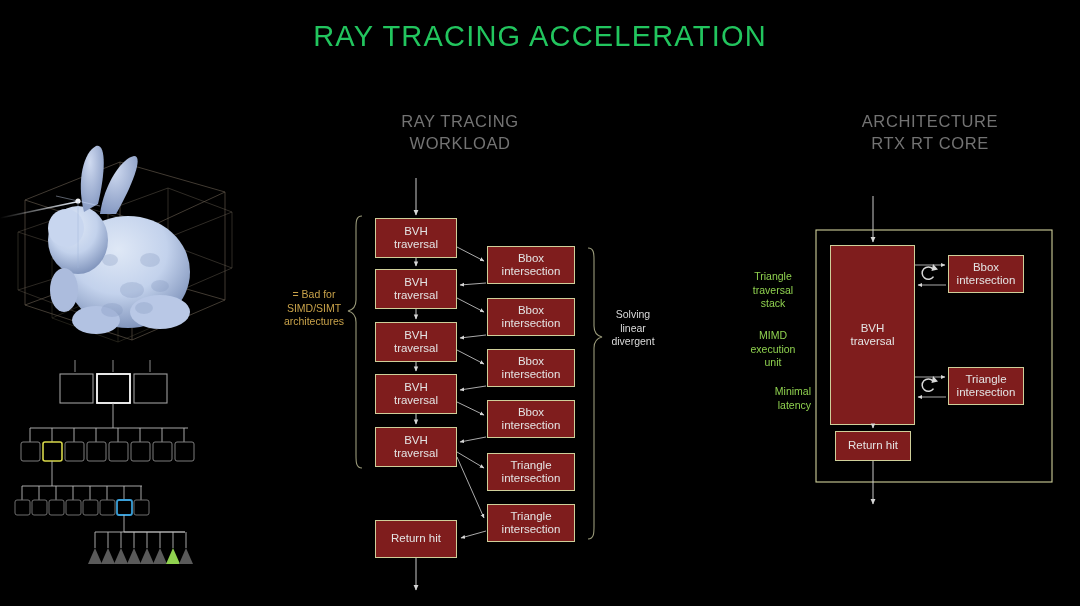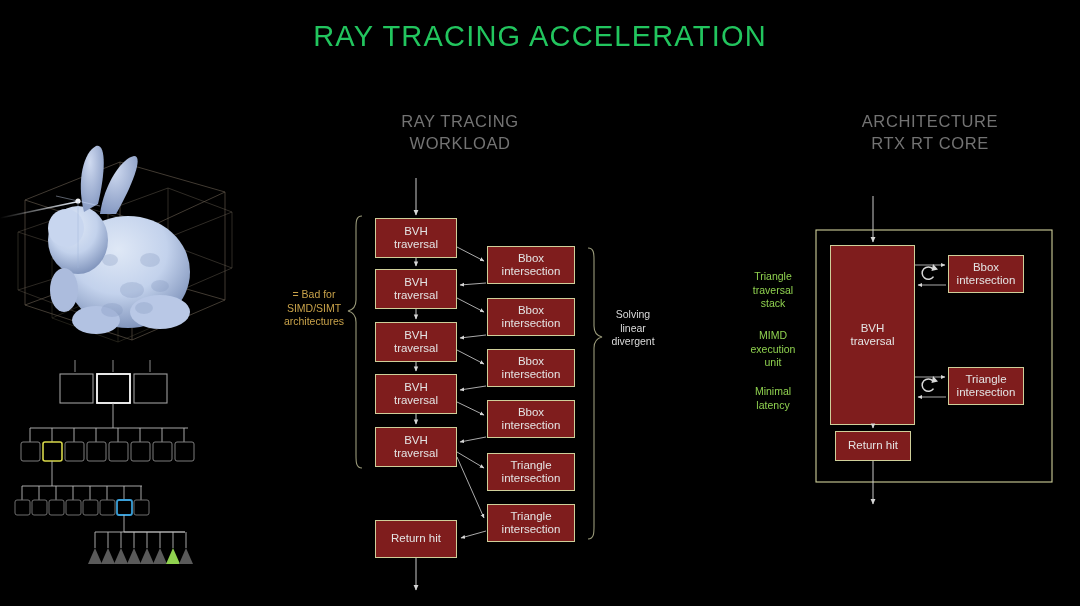--- a/index.html
+++ b/index.html
@@ -296,21 +296,21 @@
   <div class="annot green" style="left:735px; top:270px; width:76px;">
     <div>Triangle</div>
     <div>traversal</div>
     <div>stack</div>
   </div>
   <div class="annot green" style="left:735px; top:329px; width:76px;">
     <div>MIMD</div>
     <div>execution</div>
     <div>unit</div>
   </div>
-  <div class="annot green" style="left:735px; top:385px; width:76px;">
+  <div class="annot green" style="left:735px; top:385px; width:76px;text-align:right;">
     <div>Minimal</div>
     <div>latency</div>
   </div>
 
   <svg class="overlay">
     <defs>
       <marker id="arrowW" markerWidth="7" markerHeight="7" refX="5.4" refY="3" orient="auto">
         <polygon points="0,0.4 6,3 0,5.6" fill="#d6d6d6"></polygon>
       </marker>
       <marker id="arrowWsm" markerWidth="6" markerHeight="6" refX="4.6" refY="2.6" orient="auto">

